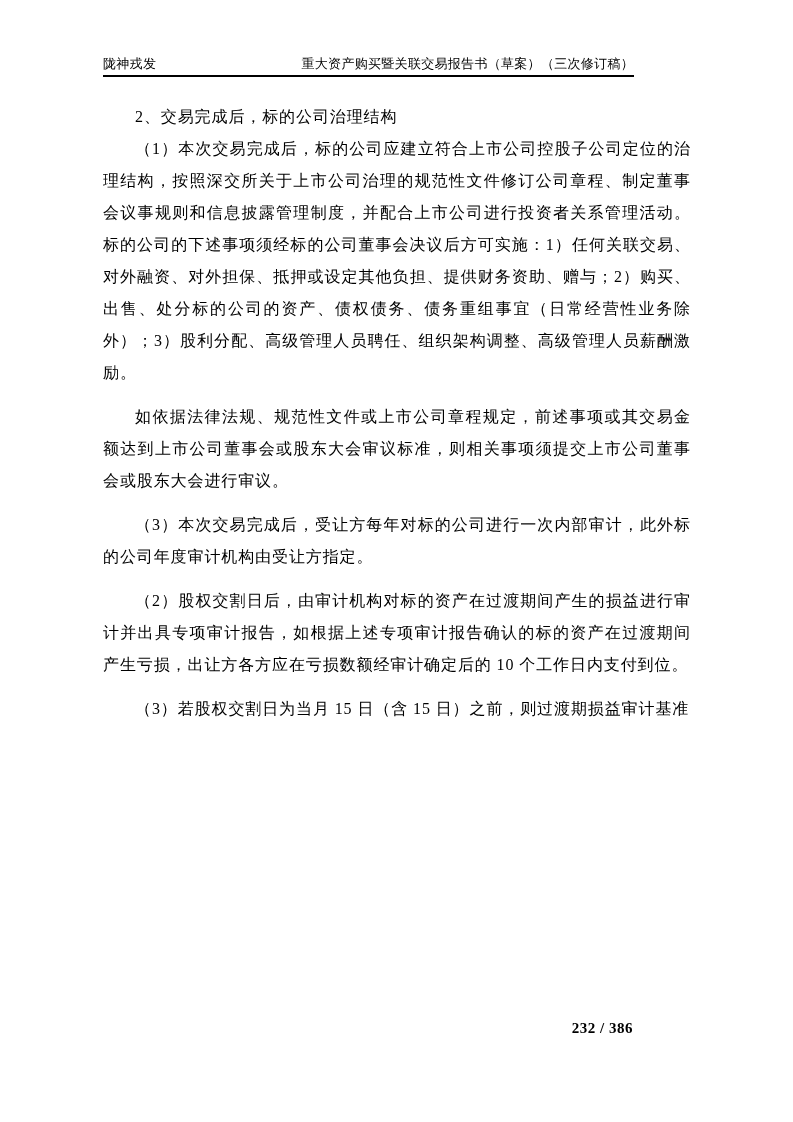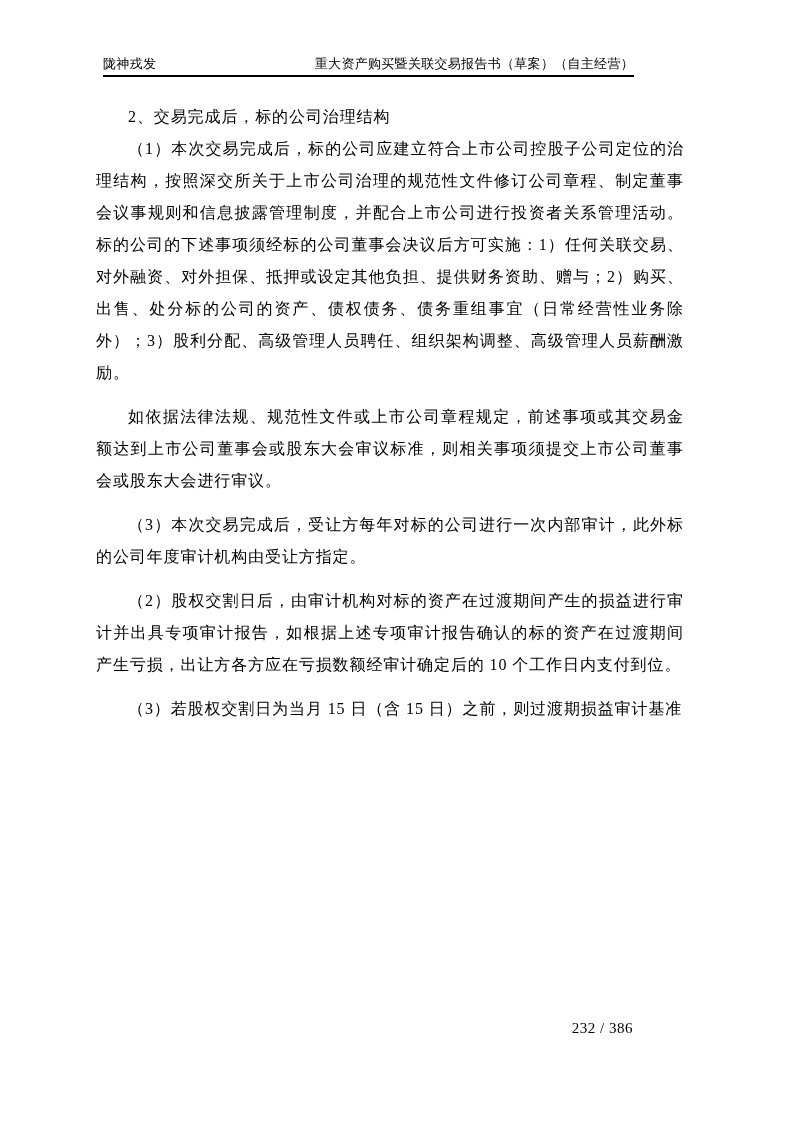--- a/index.html
+++ b/index.html
@@ -26,21 +26,21 @@
     align-items: flex-end;
     font-size: 13px;
     line-height: 18px;
     padding-bottom: 2px;
     border-bottom: 2px solid #000000;
     letter-spacing: 0.3px;
   }
   .page-body {
     position: absolute;
     top: 101px;
-    left: 96px;
+    left: 103px;
     width: 588px;
     font-size: 16px;
     line-height: 32px;
     letter-spacing: 0.9px;
   }
   .subsection {
     margin: 0;
     text-indent: 2em;
     text-align: left;
   }
@@ -62,33 +62,33 @@
     line-height: 36px;
     font-weight: bold;
     letter-spacing: 0.5px;
     text-align: left;
   }
   .page-footer {
     position: absolute;
     top: 1020px;
     right: 103px;
     font-size: 15px;
-    font-weight: normal;
+    font-weight: bold;
     letter-spacing: 0.5px;
     font-family: "Liberation Serif", "DejaVu Serif", serif;
   }
 </style>
 </head>
 <body>
 
 <div class="page">
 
   <header class="page-header">
     <span class="header-left">陇神戎发</span>
-    <span class="header-right">重大资产购买暨关联交易报告书（草案）（自主经营）</span>
+    <span class="header-right">重大资产购买暨关联交易报告书（草案）（三次修订稿）</span>
   </header>
 
   <main class="page-body">
     <p class="subsection">2、交易完成后，标的公司治理结构</p>
     <p class="paragraph after-sub">（1）本次交易完成后，标的公司应建立符合上市公司控股子公司定位的治理结构，按照深交所关于上市公司治理的规范性文件修订公司章程、制定董事会议事规则和信息披露管理制度，并配合上市公司进行投资者关系管理活动。标的公司的下述事项须经标的公司董事会决议后方可实施：1）任何关联交易、对外融资、对外担保、抵押或设定其他负担、提供财务资助、赠与；2）购买、出售、处分标的公司的资产、债权债务、债务重组事宜（日常经营性业务除外）；3）股利分配、高级管理人员聘任、组织架构调整、高级管理人员薪酬激励。</p>
     <p class="paragraph">如依据法律法规、规范性文件或上市公司章程规定，前述事项或其交易金额达到上市公司董事会或股东大会审议标准，则相关事项须提交上市公司董事会或股东大会进行审议。</p>
     <p class="paragraph">（3）本次交易完成后，受让方每年对标的公司进行一次内部审计，此外标的公司年度审计机构由受让方指定。</p>
     <p class="paragraph">（2）股权交割日后，由审计机构对标的资产在过渡期间产生的损益进行审计并出具专项审计报告，如根据上述专项审计报告确认的标的资产在过渡期间产生亏损，出让方各方应在亏损数额经审计确定后的 10 个工作日内支付到位。</p>
     <p class="paragraph">（3）若股权交割日为当月 15 日（含 15 日）之前，则过渡期损益审计基准</p>
   </main>

